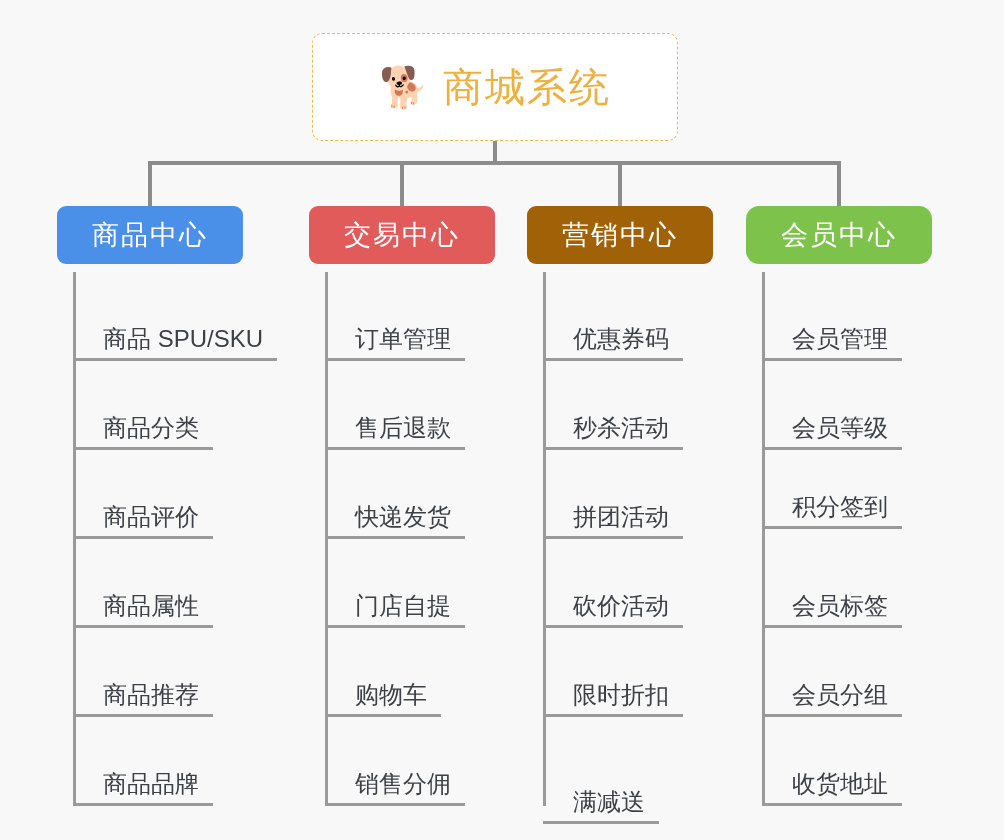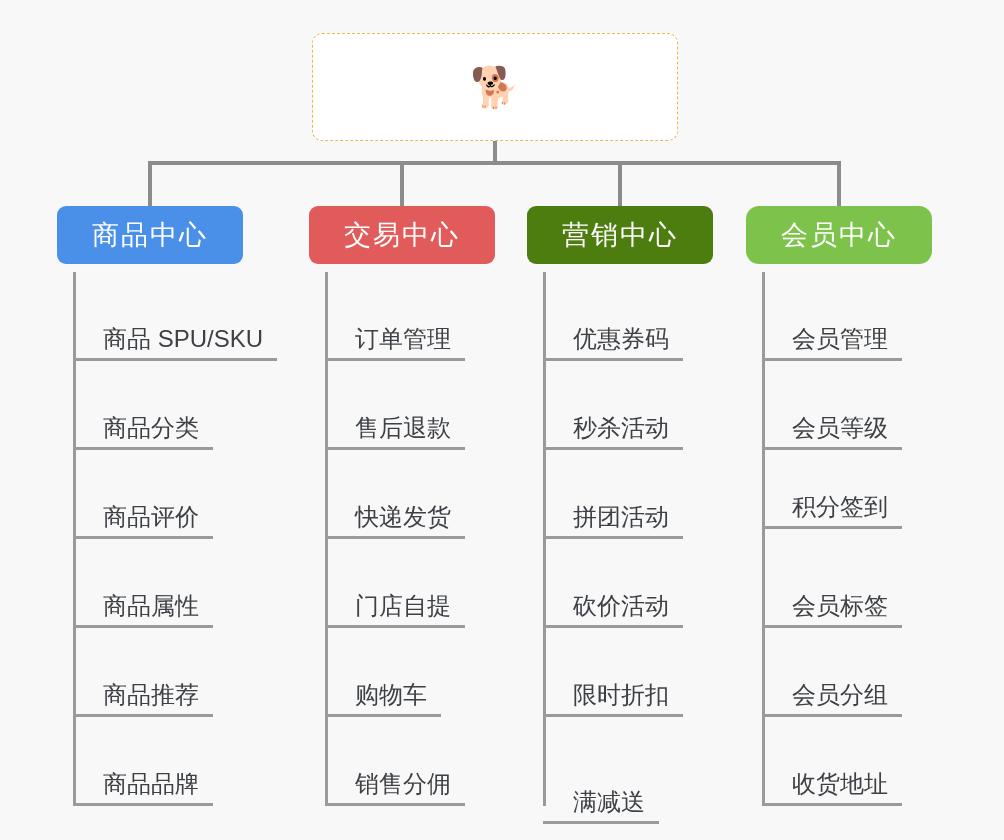--- a/index.html
+++ b/index.html
@@ -101,20 +101,21 @@
     line-height: 1.2;
   }
 </style>
 </head>
 <body>
 
 <div id="mindmap">
 
   <div class="root-node">
     <span class="root-emoji">🐕</span>
+    <span class="root-title">商城系统</span>
   </div>
 
   <div id="connectors">
       <div class="conn conn-v" style="left: 493px; top: 141px; height: 24px;"></div>
       <div class="conn conn-h" style="left: 148px; top: 161px; width: 693px;"></div>
       <div class="conn conn-v" style="left: 148px; top: 161px; height: 45px;"></div>
       <div class="conn conn-v" style="left: 400px; top: 161px; height: 45px;"></div>
       <div class="conn conn-v" style="left: 618px; top: 161px; height: 45px;"></div>
       <div class="conn conn-v" style="left: 837px; top: 161px; height: 45px;"></div>
     </div>
@@ -160,21 +161,21 @@
         <div class="leaf-item" style="top: 267px;">
           <span class="leaf-label">门店自提</span>
         </div>
         <div class="leaf-item" style="top: 356px;">
           <span class="leaf-label">购物车</span>
         </div>
         <div class="leaf-item" style="top: 445px;">
           <span class="leaf-label">销售分佣</span>
         </div>
       </div>
-      <div class="cat-box" style="left: 527px; top: 206px; background: #4d7c0f;">
+      <div class="cat-box" style="left: 527px; top: 206px; background: #a16207;">
         <span>营销中心</span>
       </div>
       <div class="leaf-col" style="left: 543px;">
         <div class="leaf-spine" style="height: 534px;"></div>
         <div class="leaf-item" style="top: 0px;">
           <span class="leaf-label">优惠券码</span>
         </div>
         <div class="leaf-item" style="top: 89px;">
           <span class="leaf-label">秒杀活动</span>
         </div>

